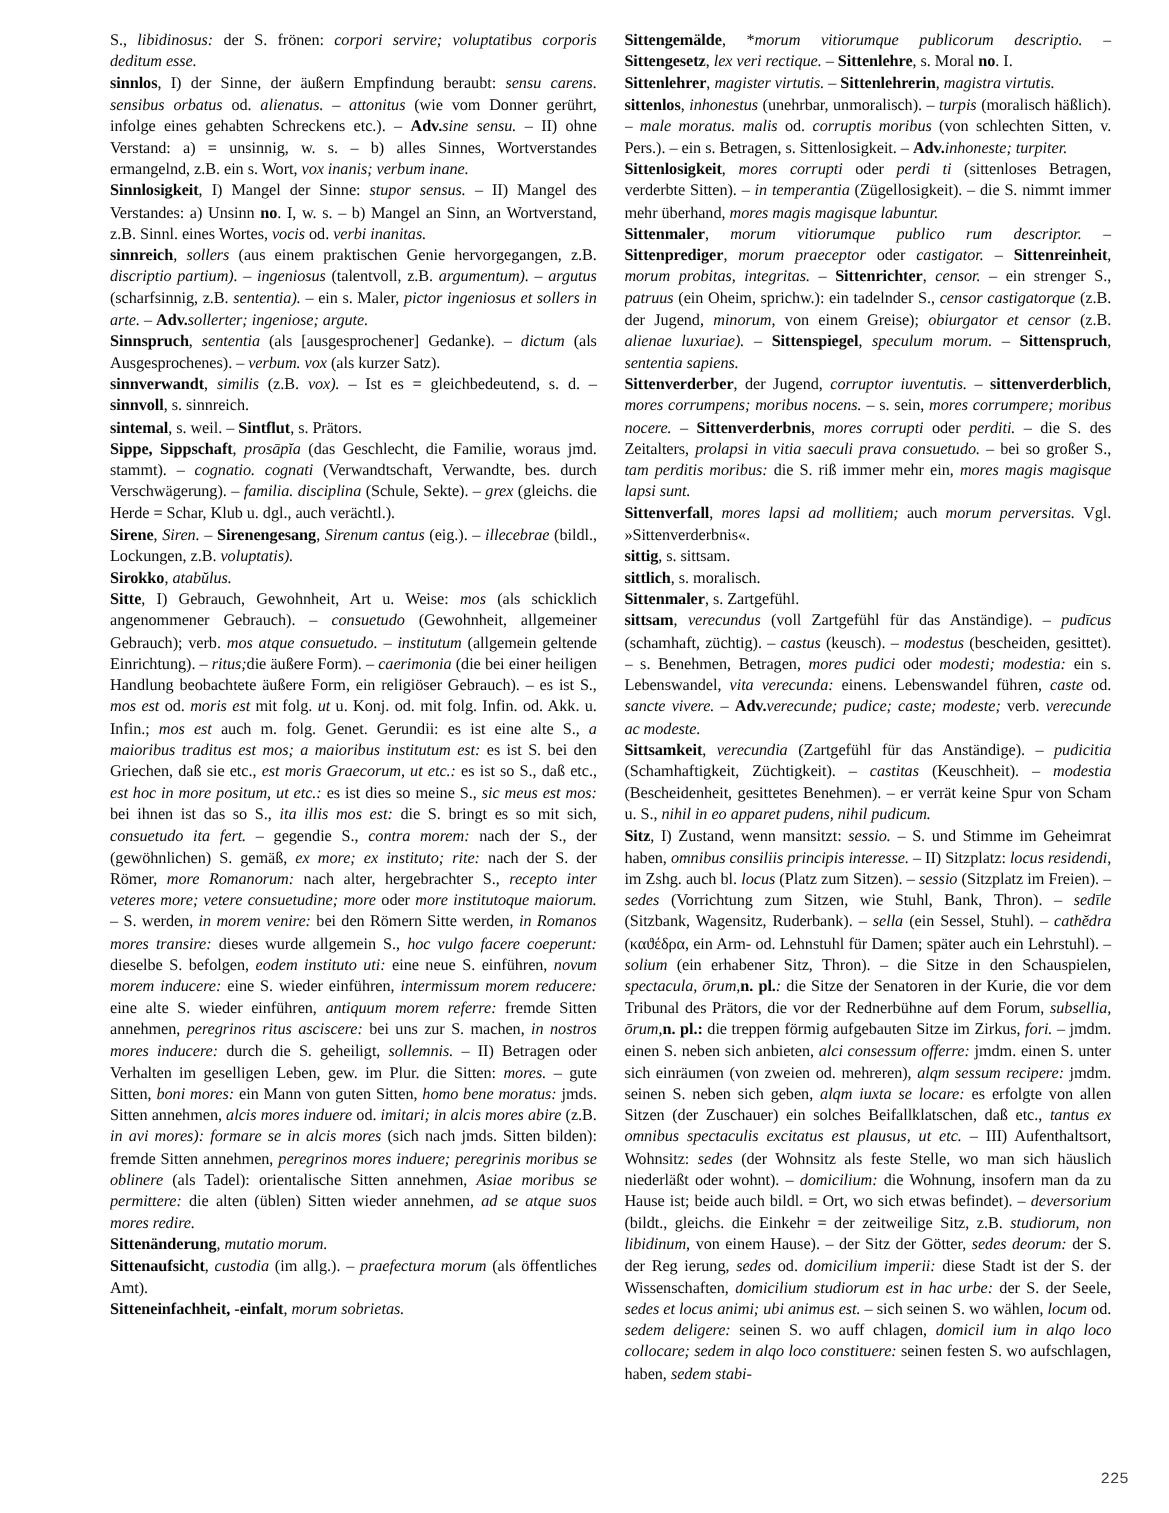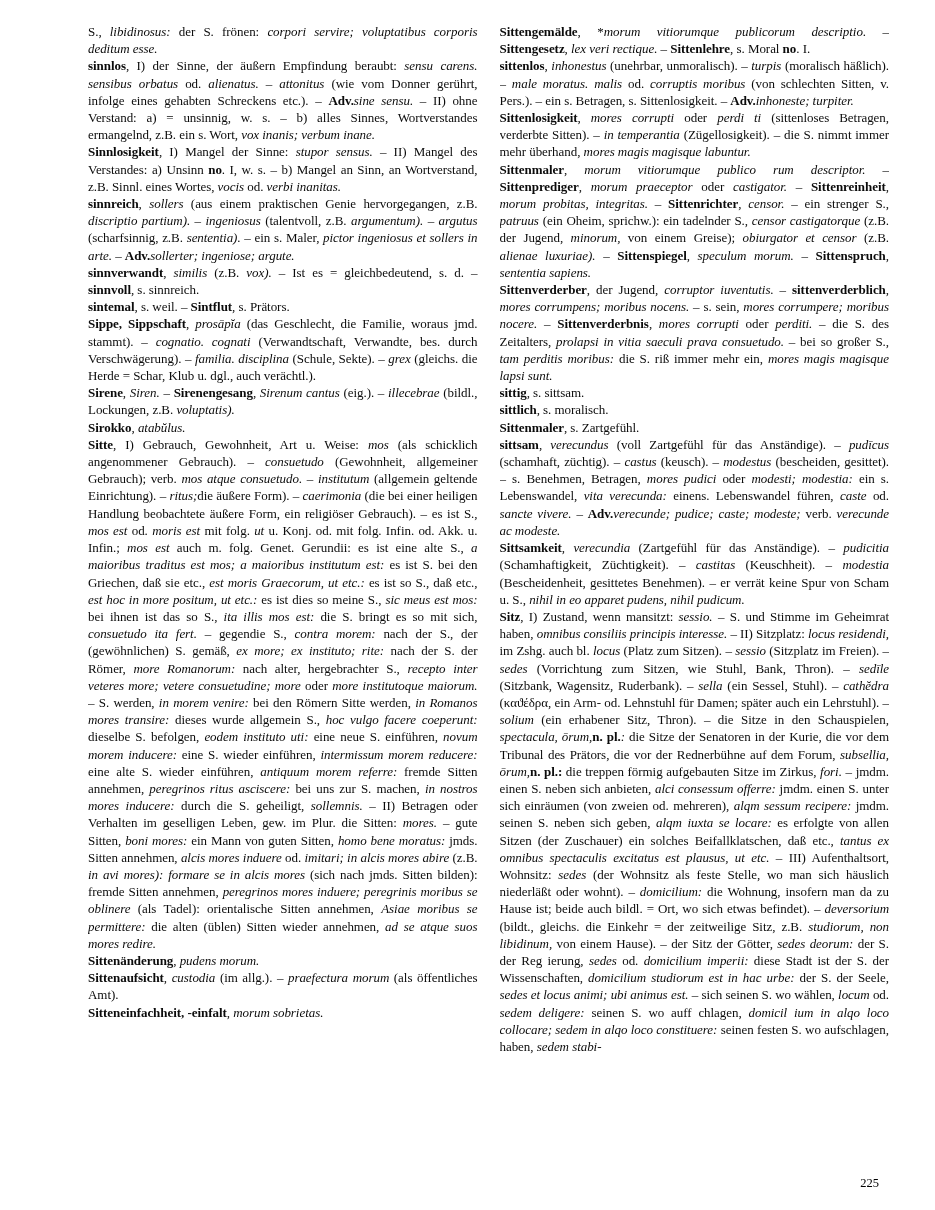--- a/index.html
+++ b/index.html
@@ -37,53 +37,57 @@
   .entry {
     margin: 0;
     padding: 0;
   }
   .seg-n { font-style: normal; font-weight: normal; }
   .seg-i { font-style: italic; }
   .seg-b { font-weight: bold; }
   .seg-bi { font-weight: bold; }
   .pagenum {
     position: absolute;
-    right: 56px;
+    right: 32px;
     top: 1176px;
     font-size: 12.5px;
     line-height: 14px;
-    color: #000000;
+    color: #404040;
+    font-family: Liberation Mono, monospace;
   }
 </style>
 </head>
 <body>
 
 <div class="page">
   <div class="columns">
     <div class="col">
         <p class="entry"><span class="seg-n">S., </span><span class="seg-i">libidinosus:</span><span class="seg-n"> der S. frönen: </span><span class="seg-i">corpori servire; voluptatibus corporis deditum esse.</span></p>
         <p class="entry"><span class="seg-b">sinnlos</span><span class="seg-n">, I) der Sinne, der äußern Empfindung beraubt: </span><span class="seg-i">sensu carens. sensibus orbatus</span><span class="seg-n"> od. </span><span class="seg-i">alienatus.</span><span class="seg-n"> – </span><span class="seg-i">attonitus</span><span class="seg-n"> (wie vom Donner gerührt, infolge eines gehabten Schreckens etc.). – </span><span class="seg-bi">Adv.</span><span class="seg-i">sine sensu.</span><span class="seg-n"> – II) ohne Verstand: a) = unsinnig, w. s. – b) alles Sinnes, Wortverstandes ermangelnd, z.B. ein s. Wort, </span><span class="seg-i">vox inanis; verbum inane.</span></p>
         <p class="entry"><span class="seg-b">Sinnlosigkeit</span><span class="seg-n">, I) Mangel der Sinne: </span><span class="seg-i">stupor sensus.</span><span class="seg-n"> – II) Mangel des Verstandes: a) Unsinn </span><span class="seg-bi">no</span><span class="seg-n">. I, w. s. – b) Mangel an Sinn, an Wortverstand, z.B. Sinnl. eines Wortes, </span><span class="seg-i">vocis</span><span class="seg-n"> od. </span><span class="seg-i">verbi inanitas.</span></p>
         <p class="entry"><span class="seg-b">sinnreich</span><span class="seg-n">, </span><span class="seg-i">sollers</span><span class="seg-n"> (aus einem praktischen Genie hervorgegangen, z.B. </span><span class="seg-i">discriptio partium).</span><span class="seg-n"> – </span><span class="seg-i">ingeniosus</span><span class="seg-n"> (talentvoll, z.B. </span><span class="seg-i">argumentum).</span><span class="seg-n"> – </span><span class="seg-i">argutus</span><span class="seg-n"> (scharfsinnig, z.B. </span><span class="seg-i">sententia).</span><span class="seg-n"> – ein s. Maler, </span><span class="seg-i">pictor ingeniosus et sollers in arte.</span><span class="seg-n"> – </span><span class="seg-bi">Adv.</span><span class="seg-i">sollerter; ingeniose; argute.</span></p>
+        <p class="entry"><span class="seg-b">Sinnspruch</span><span class="seg-n">, </span><span class="seg-i">sententia</span><span class="seg-n"> (als [ausgesprochener] Gedanke). – </span><span class="seg-i">dictum</span><span class="seg-n"> (als Ausgesprochenes). – </span><span class="seg-i">verbum. vox</span><span class="seg-n"> (als kurzer Satz).</span></p>
         <p class="entry"><span class="seg-b">sinnverwandt</span><span class="seg-n">, </span><span class="seg-i">similis</span><span class="seg-n"> (z.B. </span><span class="seg-i">vox).</span><span class="seg-n"> – Ist es = gleichbedeutend, s. d. – </span><span class="seg-b">sinnvoll</span><span class="seg-n">, s. sinnreich.</span></p>
         <p class="entry"><span class="seg-b">sintemal</span><span class="seg-n">, s. weil. – </span><span class="seg-b">Sintflut</span><span class="seg-n">, s. Prätors.</span></p>
         <p class="entry"><span class="seg-b">Sippe, Sippschaft</span><span class="seg-n">, </span><span class="seg-i">prosāpĭa</span><span class="seg-n"> (das Geschlecht, die Familie, woraus jmd. stammt). – </span><span class="seg-i">cognatio. cognati</span><span class="seg-n"> (Verwandtschaft, Verwandte, bes. durch Verschwägerung). – </span><span class="seg-i">familia. disciplina</span><span class="seg-n"> (Schule, Sekte). – </span><span class="seg-i">grex</span><span class="seg-n"> (gleichs. die Herde = Schar, Klub u. dgl., auch verächtl.).</span></p>
         <p class="entry"><span class="seg-b">Sirene</span><span class="seg-n">, </span><span class="seg-i">Siren.</span><span class="seg-n"> – </span><span class="seg-b">Sirenengesang</span><span class="seg-n">, </span><span class="seg-i">Sirenum cantus</span><span class="seg-n"> (eig.). – </span><span class="seg-i">illecebrae</span><span class="seg-n"> (bildl., Lockungen, z.B. </span><span class="seg-i">voluptatis).</span></p>
         <p class="entry"><span class="seg-b">Sirokko</span><span class="seg-n">, </span><span class="seg-i">atabŭlus.</span></p>
         <p class="entry"><span class="seg-b">Sitte</span><span class="seg-n">, I) Gebrauch, Gewohnheit, Art u. Weise: </span><span class="seg-i">mos</span><span class="seg-n"> (als schicklich angenommener Gebrauch). – </span><span class="seg-i">consuetudo</span><span class="seg-n"> (Gewohnheit, allgemeiner Gebrauch); verb. </span><span class="seg-i">mos atque consuetudo.</span><span class="seg-n"> – </span><span class="seg-i">institutum</span><span class="seg-n"> (allgemein geltende Einrichtung). – </span><span class="seg-i">ritus;</span><span class="seg-n">die äußere Form). – </span><span class="seg-i">caerimonia</span><span class="seg-n"> (die bei einer heiligen Handlung beobachtete äußere Form, ein religiöser Gebrauch). – es ist S., </span><span class="seg-i">mos est</span><span class="seg-n"> od. </span><span class="seg-i">moris est</span><span class="seg-n"> mit folg. </span><span class="seg-i">ut</span><span class="seg-n"> u. Konj. od. mit folg. Infin. od. Akk. u. Infin.; </span><span class="seg-i">mos est</span><span class="seg-n"> auch m. folg. Genet. Gerundii: es ist eine alte S., </span><span class="seg-i">a maioribus traditus est mos; a maioribus institutum est:</span><span class="seg-n"> es ist S. bei den Griechen, daß sie etc., </span><span class="seg-i">est moris Graecorum, ut etc.:</span><span class="seg-n"> es ist so S., daß etc., </span><span class="seg-i">est hoc in more positum, ut etc.:</span><span class="seg-n"> es ist dies so meine S., </span><span class="seg-i">sic meus est mos:</span><span class="seg-n"> bei ihnen ist das so S., </span><span class="seg-i">ita illis mos est:</span><span class="seg-n"> die S. bringt es so mit sich, </span><span class="seg-i">consuetudo ita fert.</span><span class="seg-n"> – gegendie S., </span><span class="seg-i">contra morem:</span><span class="seg-n"> nach der S., der (gewöhnlichen) S. gemäß, </span><span class="seg-i">ex more; ex instituto; rite:</span><span class="seg-n"> nach der S. der Römer, </span><span class="seg-i">more Romanorum:</span><span class="seg-n"> nach alter, hergebrachter S., </span><span class="seg-i">recepto inter veteres more; vetere consuetudine; more</span><span class="seg-n"> oder </span><span class="seg-i">more institutoque maiorum.</span><span class="seg-n"> – S. werden, </span><span class="seg-i">in morem venire:</span><span class="seg-n"> bei den Römern Sitte werden, </span><span class="seg-i">in Romanos mores transire:</span><span class="seg-n"> dieses wurde allgemein S., </span><span class="seg-i">hoc vulgo facere coeperunt:</span><span class="seg-n"> dieselbe S. befolgen, </span><span class="seg-i">eodem instituto uti:</span><span class="seg-n"> eine neue S. einführen, </span><span class="seg-i">novum morem inducere:</span><span class="seg-n"> eine S. wieder einführen, </span><span class="seg-i">intermissum morem reducere:</span><span class="seg-n"> eine alte S. wieder einführen, </span><span class="seg-i">antiquum morem referre:</span><span class="seg-n"> fremde Sitten annehmen, </span><span class="seg-i">peregrinos ritus asciscere:</span><span class="seg-n"> bei uns zur S. machen, </span><span class="seg-i">in nostros mores inducere:</span><span class="seg-n"> durch die S. geheiligt, </span><span class="seg-i">sollemnis.</span><span class="seg-n"> – II) Betragen oder Verhalten im geselligen Leben, gew. im Plur. die Sitten: </span><span class="seg-i">mores.</span><span class="seg-n"> – gute Sitten, </span><span class="seg-i">boni mores:</span><span class="seg-n"> ein Mann von guten Sitten, </span><span class="seg-i">homo bene moratus:</span><span class="seg-n"> jmds. Sitten annehmen, </span><span class="seg-i">alcis mores induere</span><span class="seg-n"> od. </span><span class="seg-i">imitari; in alcis mores abire</span><span class="seg-n"> (z.B. </span><span class="seg-i">in avi mores): formare se in alcis mores</span><span class="seg-n"> (sich nach jmds. Sitten bilden): fremde Sitten annehmen, </span><span class="seg-i">peregrinos mores induere; peregrinis moribus se oblinere</span><span class="seg-n"> (als Tadel): orientalische Sitten annehmen, </span><span class="seg-i">Asiae moribus se permittere:</span><span class="seg-n"> die alten (üblen) Sitten wieder annehmen, </span><span class="seg-i">ad se atque suos mores redire.</span></p>
-        <p class="entry"><span class="seg-b">Sittenänderung</span><span class="seg-n">, </span><span class="seg-i">pudens morum.</span></p>
+        <p class="entry"><span class="seg-b">Sittenänderung</span><span class="seg-n">, </span><span class="seg-i">mutatio morum.</span></p>
         <p class="entry"><span class="seg-b">Sittenaufsicht</span><span class="seg-n">, </span><span class="seg-i">custodia</span><span class="seg-n"> (im allg.). – </span><span class="seg-i">praefectura morum</span><span class="seg-n"> (als öffentliches Amt).</span></p>
         <p class="entry"><span class="seg-b">Sitteneinfachheit, -einfalt</span><span class="seg-n">, </span><span class="seg-i">morum sobrietas.</span></p>
       </div>
     <div class="col">
         <p class="entry"><span class="seg-b">Sittengemälde</span><span class="seg-n">, *</span><span class="seg-i">morum vitiorumque publicorum descriptio.</span><span class="seg-n"> – </span><span class="seg-b">Sittengesetz</span><span class="seg-n">, </span><span class="seg-i">lex veri rectique.</span><span class="seg-n"> – </span><span class="seg-b">Sittenlehre</span><span class="seg-n">, s. Moral </span><span class="seg-bi">no</span><span class="seg-n">. I.</span></p>
+        <p class="entry"><span class="seg-b">Sittenlehrer</span><span class="seg-n">, </span><span class="seg-i">magister virtutis.</span><span class="seg-n"> – </span><span class="seg-b">Sittenlehrerin</span><span class="seg-n">, </span><span class="seg-i">magistra virtutis.</span></p>
         <p class="entry"><span class="seg-b">sittenlos</span><span class="seg-n">, </span><span class="seg-i">inhonestus</span><span class="seg-n"> (unehrbar, unmoralisch). – </span><span class="seg-i">turpis</span><span class="seg-n"> (moralisch häßlich). – </span><span class="seg-i">male moratus. malis</span><span class="seg-n"> od. </span><span class="seg-i">corruptis moribus</span><span class="seg-n"> (von schlechten Sitten, v. Pers.). – ein s. Betragen, s. Sittenlosigkeit. – </span><span class="seg-bi">Adv.</span><span class="seg-i">inhoneste; turpiter.</span></p>
         <p class="entry"><span class="seg-b">Sittenlosigkeit</span><span class="seg-n">, </span><span class="seg-i">mores corrupti</span><span class="seg-n"> oder </span><span class="seg-i">perdi ti</span><span class="seg-n"> (sittenloses Betragen, verderbte Sitten). – </span><span class="seg-i">in temperantia</span><span class="seg-n"> (Zügellosigkeit). – die S. nimmt immer mehr überhand, </span><span class="seg-i">mores magis magisque labuntur.</span></p>
         <p class="entry"><span class="seg-b">Sittenmaler</span><span class="seg-n">, </span><span class="seg-i">morum vitiorumque publico rum descriptor.</span><span class="seg-n"> – </span><span class="seg-b">Sittenprediger</span><span class="seg-n">, </span><span class="seg-i">morum praeceptor</span><span class="seg-n"> oder </span><span class="seg-i">castigator.</span><span class="seg-n"> – </span><span class="seg-b">Sittenreinheit</span><span class="seg-n">, </span><span class="seg-i">morum probitas, integritas.</span><span class="seg-n"> – </span><span class="seg-b">Sittenrichter</span><span class="seg-n">, </span><span class="seg-i">censor.</span><span class="seg-n"> – ein strenger S., </span><span class="seg-i">patruus</span><span class="seg-n"> (ein Oheim, sprichw.): ein tadelnder S., </span><span class="seg-i">censor castigatorque</span><span class="seg-n"> (z.B. der Jugend, </span><span class="seg-i">minorum,</span><span class="seg-n"> von einem Greise); </span><span class="seg-i">obiurgator et censor</span><span class="seg-n"> (z.B. </span><span class="seg-i">alienae luxuriae).</span><span class="seg-n"> – </span><span class="seg-b">Sittenspiegel</span><span class="seg-n">, </span><span class="seg-i">speculum morum.</span><span class="seg-n"> – </span><span class="seg-b">Sittenspruch</span><span class="seg-n">, </span><span class="seg-i">sententia sapiens.</span></p>
         <p class="entry"><span class="seg-b">Sittenverderber</span><span class="seg-n">, der Jugend, </span><span class="seg-i">corruptor iuventutis.</span><span class="seg-n"> – </span><span class="seg-b">sittenverderblich</span><span class="seg-n">, </span><span class="seg-i">mores corrumpens; moribus nocens.</span><span class="seg-n"> – s. sein, </span><span class="seg-i">mores corrumpere; moribus nocere.</span><span class="seg-n"> – </span><span class="seg-b">Sittenverderbnis</span><span class="seg-n">, </span><span class="seg-i">mores corrupti</span><span class="seg-n"> oder </span><span class="seg-i">perditi.</span><span class="seg-n"> – die S. des Zeitalters, </span><span class="seg-i">prolapsi in vitia saeculi prava consuetudo.</span><span class="seg-n"> – bei so großer S., </span><span class="seg-i">tam perditis moribus:</span><span class="seg-n"> die S. riß immer mehr ein, </span><span class="seg-i">mores magis magisque lapsi sunt.</span></p>
+        <p class="entry"><span class="seg-b">Sittenverfall</span><span class="seg-n">, </span><span class="seg-i">mores lapsi ad mollitiem;</span><span class="seg-n"> auch </span><span class="seg-i">morum perversitas.</span><span class="seg-n"> Vgl. »Sittenverderbnis«.</span></p>
         <p class="entry"><span class="seg-b">sittig</span><span class="seg-n">, s. sittsam.</span></p>
         <p class="entry"><span class="seg-b">sittlich</span><span class="seg-n">, s. moralisch.</span></p>
         <p class="entry"><span class="seg-b">Sittenmaler</span><span class="seg-n">, s. Zartgefühl.</span></p>
         <p class="entry"><span class="seg-b">sittsam</span><span class="seg-n">, </span><span class="seg-i">verecundus</span><span class="seg-n"> (voll Zartgefühl für das Anständige). – </span><span class="seg-i">pudīcus</span><span class="seg-n"> (schamhaft, züchtig). – </span><span class="seg-i">castus</span><span class="seg-n"> (keusch). – </span><span class="seg-i">modestus</span><span class="seg-n"> (bescheiden, gesittet). – s. Benehmen, Betragen, </span><span class="seg-i">mores pudici</span><span class="seg-n"> oder </span><span class="seg-i">modesti; modestia:</span><span class="seg-n"> ein s. Lebenswandel, </span><span class="seg-i">vita verecunda:</span><span class="seg-n"> einens. Lebenswandel führen, </span><span class="seg-i">caste</span><span class="seg-n"> od. </span><span class="seg-i">sancte vivere.</span><span class="seg-n"> – </span><span class="seg-bi">Adv.</span><span class="seg-i">verecunde; pudice; caste; modeste;</span><span class="seg-n"> verb. </span><span class="seg-i">verecunde ac modeste.</span></p>
         <p class="entry"><span class="seg-b">Sittsamkeit</span><span class="seg-n">, </span><span class="seg-i">verecundia</span><span class="seg-n"> (Zartgefühl für das Anständige). – </span><span class="seg-i">pudicitia</span><span class="seg-n"> (Schamhaftigkeit, Züchtigkeit). – </span><span class="seg-i">castitas</span><span class="seg-n"> (Keuschheit). – </span><span class="seg-i">modestia</span><span class="seg-n"> (Bescheidenheit, gesittetes Benehmen). – er verrät keine Spur von Scham u. S., </span><span class="seg-i">nihil in eo apparet pudens, nihil pudicum.</span></p>
         <p class="entry"><span class="seg-b">Sitz</span><span class="seg-n">, I) Zustand, wenn mansitzt: </span><span class="seg-i">sessio.</span><span class="seg-n"> – S. und Stimme im Geheimrat haben, </span><span class="seg-i">omnibus consiliis principis interesse.</span><span class="seg-n"> – II) Sitzplatz: </span><span class="seg-i">locus residendi,</span><span class="seg-n"> im Zshg. auch bl. </span><span class="seg-i">locus</span><span class="seg-n"> (Platz zum Sitzen). – </span><span class="seg-i">sessio</span><span class="seg-n"> (Sitzplatz im Freien). – </span><span class="seg-i">sedes</span><span class="seg-n"> (Vorrichtung zum Sitzen, wie Stuhl, Bank, Thron). – </span><span class="seg-i">sedīle</span><span class="seg-n"> (Sitzbank, Wagensitz, Ruderbank). – </span><span class="seg-i">sella</span><span class="seg-n"> (ein Sessel, Stuhl). – </span><span class="seg-i">cathĕdra</span><span class="seg-n"> (καϑέδρα, ein Arm- od. Lehnstuhl für Damen; später auch ein Lehrstuhl). – </span><span class="seg-i">solium</span><span class="seg-n"> (ein erhabener Sitz, Thron). – die Sitze in den Schauspielen, </span><span class="seg-i">spectacula, ōrum,</span><span class="seg-bi">n. pl.</span><span class="seg-i">:</span><span class="seg-n"> die Sitze der Senatoren in der Kurie, die vor dem Tribunal des Prätors, die vor der Rednerbühne auf dem Forum, </span><span class="seg-i">subsellia, ōrum,</span><span class="seg-bi">n. pl.:</span><span class="seg-n"> die treppen förmig aufgebauten Sitze im Zirkus, </span><span class="seg-i">fori.</span><span class="seg-n"> – jmdm. einen S. neben sich anbieten, </span><span class="seg-i">alci consessum offerre:</span><span class="seg-n"> jmdm. einen S. unter sich einräumen (von zweien od. mehreren), </span><span class="seg-i">alqm sessum recipere:</span><span class="seg-n"> jmdm. seinen S. neben sich geben, </span><span class="seg-i">alqm iuxta se locare:</span><span class="seg-n"> es erfolgte von allen Sitzen (der Zuschauer) ein solches Beifallklatschen, daß etc., </span><span class="seg-i">tantus ex omnibus spectaculis excitatus est plausus, ut etc.</span><span class="seg-n"> – III) Aufenthaltsort, Wohnsitz: </span><span class="seg-i">sedes</span><span class="seg-n"> (der Wohnsitz als feste Stelle, wo man sich häuslich niederläßt oder wohnt). – </span><span class="seg-i">domicilium:</span><span class="seg-n"> die Wohnung, insofern man da zu Hause ist; beide auch bildl. = Ort, wo sich etwas befindet). – </span><span class="seg-i">deversorium</span><span class="seg-n"> (bildt., gleichs. die Einkehr = der zeitweilige Sitz, z.B. </span><span class="seg-i">studiorum, non libidinum,</span><span class="seg-n"> von einem Hause). – der Sitz der Götter, </span><span class="seg-i">sedes deorum:</span><span class="seg-n"> der S. der Reg ierung, </span><span class="seg-i">sedes</span><span class="seg-n"> od. </span><span class="seg-i">domicilium imperii:</span><span class="seg-n"> diese Stadt ist der S. der Wissenschaften, </span><span class="seg-i">domicilium studiorum est in hac urbe:</span><span class="seg-n"> der S. der Seele, </span><span class="seg-i">sedes et locus animi; ubi animus est.</span><span class="seg-n"> – sich seinen S. wo wählen, </span><span class="seg-i">locum</span><span class="seg-n"> od. </span><span class="seg-i">sedem deligere:</span><span class="seg-n"> seinen S. wo auff chlagen, </span><span class="seg-i">domicil ium in alqo loco collocare; sedem in alqo loco constituere:</span><span class="seg-n"> seinen festen S. wo aufschlagen, haben, </span><span class="seg-i">sedem stabi-</span></p>
       </div>
   </div>
   <div class="pagenum">225</div>
 </div>

